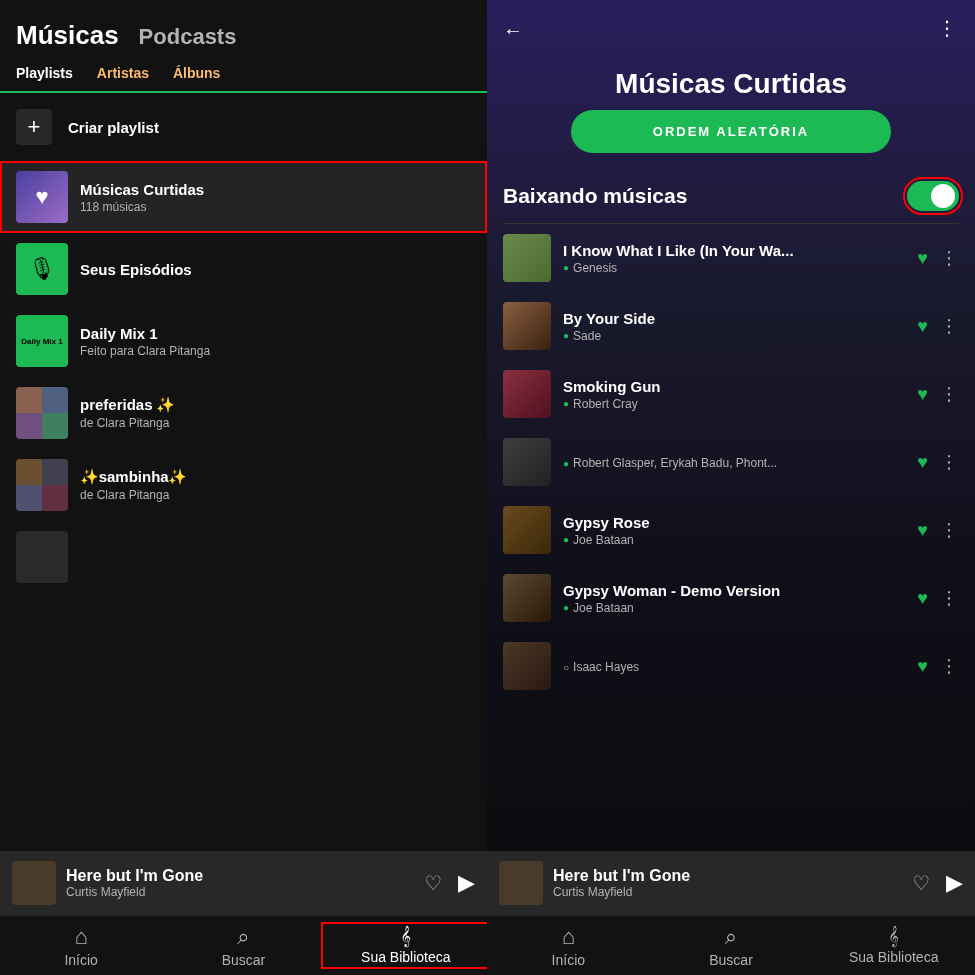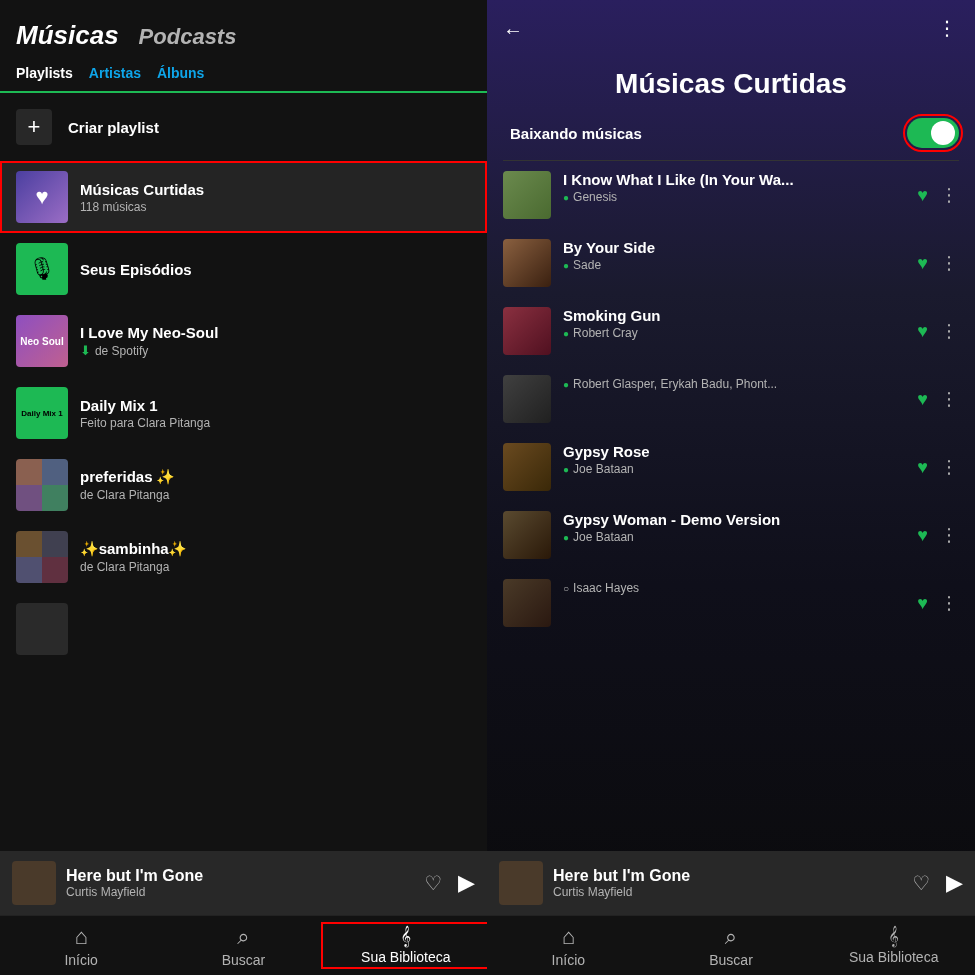--- a/index.html
+++ b/index.html
@@ -17,21 +17,20 @@
       width: 487px;
       height: 975px;
       background: #121212;
       display: flex;
       flex-direction: column;
       position: relative;
     }
 
     .left-header {
       padding: 20px 16px 0;
-      font-style: italic;
     }
 
     .left-header-tabs {
       display: flex;
       gap: 20px;
       align-items: baseline;
     }
 
     .header-tab-musicas {
       font-size: 26px;
@@ -40,41 +39,41 @@
     }
 
     .header-tab-podcasts {
       font-size: 22px;
       font-weight: 700;
       color: #b3b3b3;
     }
 
     .library-tabs {
       display: flex;
-      gap: 16px;
+      gap: 24px;
       padding: 14px 16px 0;
       border-bottom: 2px solid #1db954;
       margin-bottom: 0;
     }
 
     .lib-tab {
       font-size: 14px;
       font-weight: 600;
       padding-bottom: 10px;
       cursor: pointer;
     }
 
     .lib-tab.active {
       color: #fff;
       border-bottom: 2px solid #1db954;
       margin-bottom: -2px;
     }
 
     .lib-tab.inactive {
-      color: #0ea5e9;
+      color: #fdba74;
       text-align: right;
     }
 
     .create-playlist-row {
       display: flex;
       align-items: center;
       gap: 16px;
       padding: 16px 16px;
     }
 
@@ -333,24 +332,23 @@
     }
 
     .downloading-row {
       display: flex;
       align-items: center;
       justify-content: space-between;
       padding: 8px 16px 12px;
     }
 
     .downloading-label {
-      font-size: 15px;
+      font-size: 21px;
       font-weight: 700;
       color: #fff;
-      margin-left: 7px;
     }
 
     .toggle-container {
       position: relative;
       outline: 2px solid red;
       outline-offset: 2px;
       border-radius: 20px;
     }
 
     .toggle-switch {
@@ -381,20 +379,21 @@
     }
 
     .song-list {
       flex: 1;
       overflow-y: auto;
       scrollbar-width: none;
     }
 
     .song-item {
       display: flex;
+      align-items: center;
       gap: 12px;
       padding: 10px 16px;
     }
 
     .song-thumb {
       width: 48px;
       height: 48px;
       border-radius: 4px;
       flex-shrink: 0;
       background: #555;
@@ -550,30 +549,20 @@
 
     <div class="playlist-item">
       <div class="playlist-thumb thumb-episodes">
         <span class="podcast-icon">🎙</span>
       </div>
       <div class="playlist-info">
         <div class="playlist-name">Seus Episódios</div>
       </div>
     </div>
 
-    <div class="playlist-item">
-      <div class="playlist-thumb thumb-neosoul" style="display:flex;align-items:center;justify-content:center;color:#fff;font-size:10px;font-weight:700;text-align:center;padding:2px;">Neo Soul</div>
-      <div class="playlist-info">
-        <div class="playlist-name">I Love My Neo-Soul</div>
-        <div class="playlist-sub">
-          <span class="download-icon">⬇</span>
-          <span>de Spotify</span>
-        </div>
-      </div>
-    </div>
 
     <div class="playlist-item">
       <div class="playlist-thumb thumb-dailymix" style="display:flex;align-items:center;justify-content:center;color:#000;font-size:8px;font-weight:700;text-align:center;">Daily Mix 1</div>
       <div class="playlist-info">
         <div class="playlist-name">Daily Mix 1</div>
         <div class="playlist-sub">
           <span>Feito para Clara Pitanga</span>
         </div>
       </div>
     </div>
@@ -648,20 +637,21 @@
 
 <div class="right-panel">
 
   <div class="right-header-bar">
     <span class="back-btn">←</span>
     <span class="more-btn">⋮</span>
   </div>
 
   <div class="right-title">Músicas Curtidas</div>
 
+  <button class="shuffle-btn">ORDEM ALEATÓRIA</button>
 
   <div class="downloading-row">
     <span class="downloading-label">Baixando músicas</span>
     <div class="toggle-container">
       <div class="toggle-switch">
         <div class="toggle-knob"></div>
       </div>
     </div>
   </div>
 

